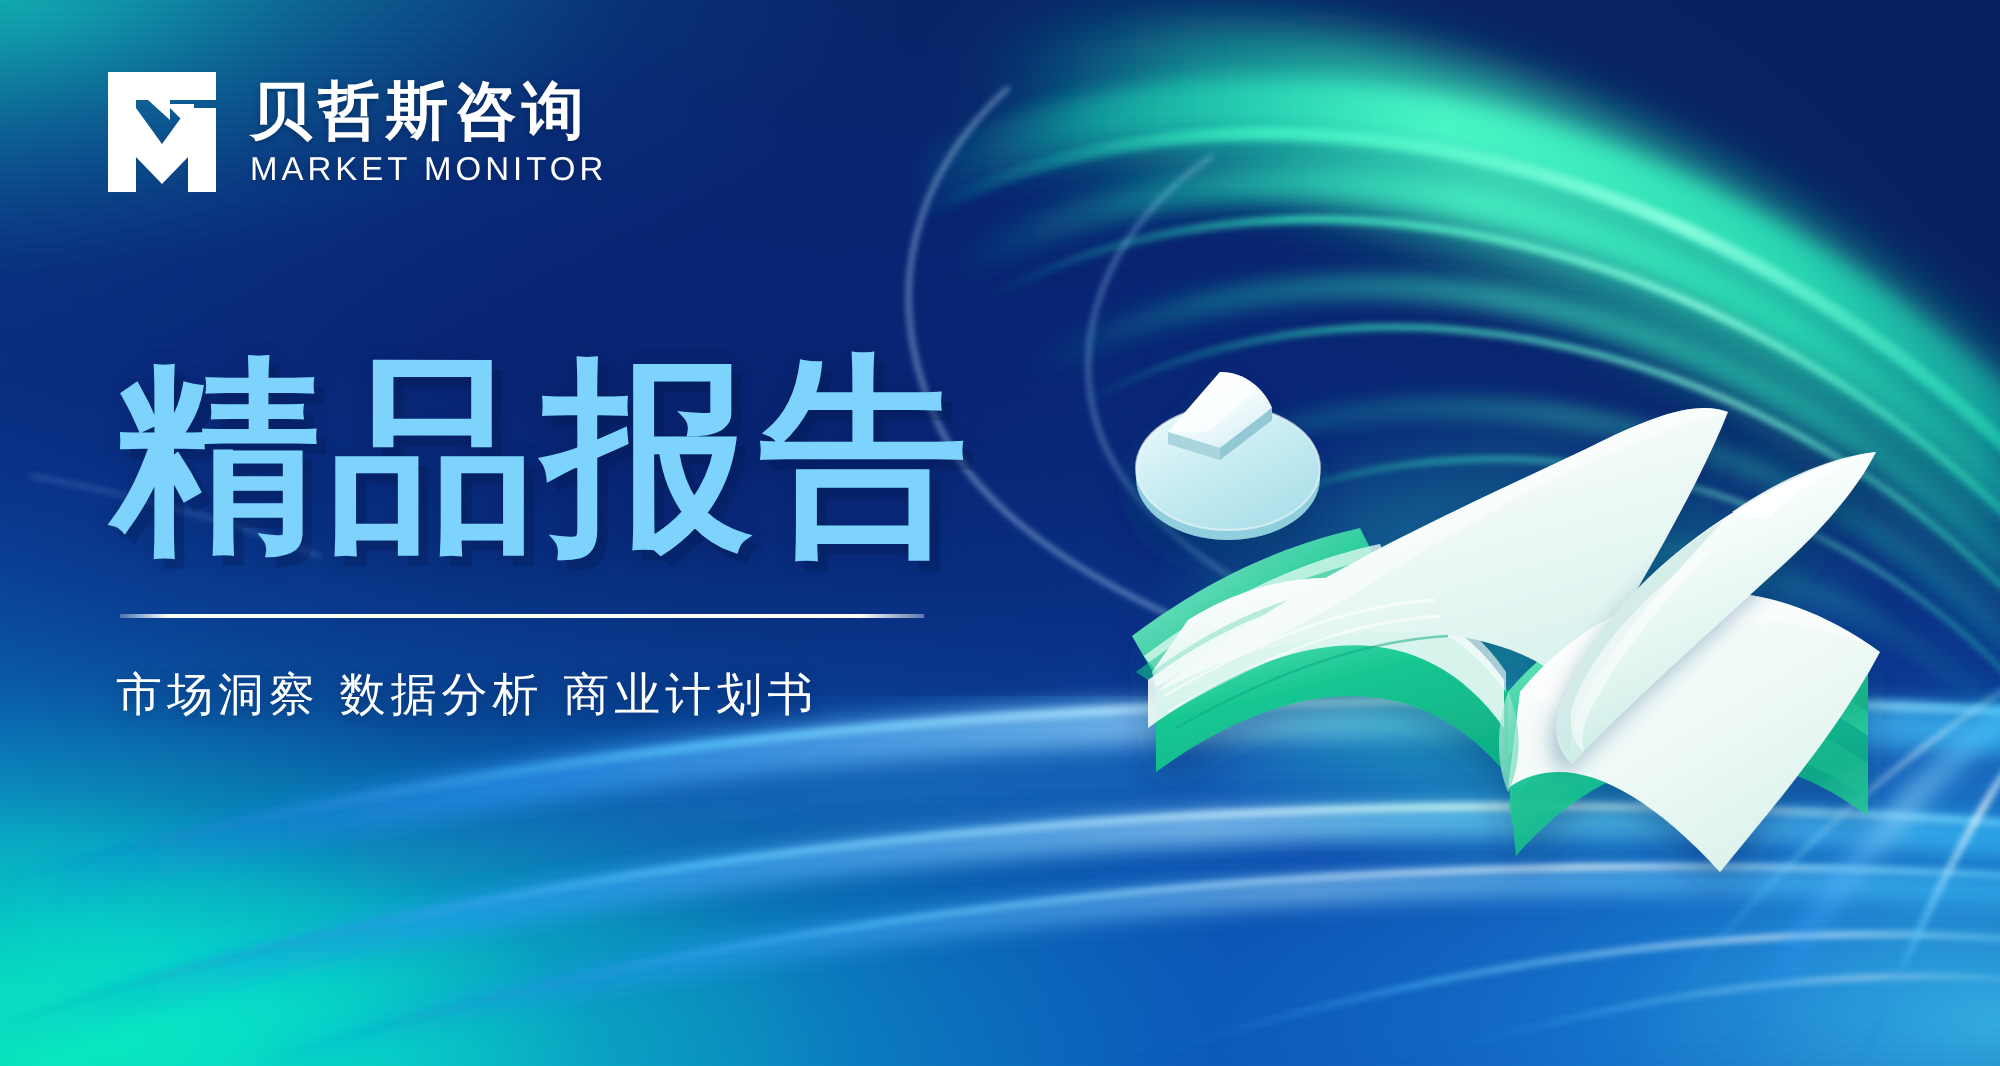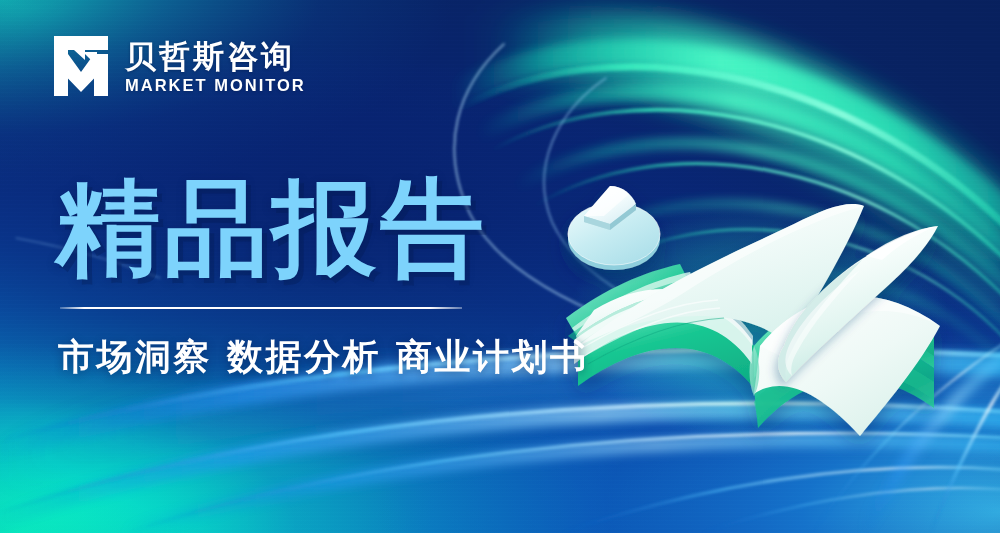--- a/index.html
+++ b/index.html
@@ -47,40 +47,40 @@
     position:absolute; left:52px; top:34px; display:flex; align-items:center; gap:15px; z-index:8;
   }
   #logo-mark{width:58px;height:64px;flex:none;}
   #logo-text{display:flex;flex-direction:column;gap:3px;padding-top:2px;}
   #logo-cn{
     font-size:31px; font-weight:bold; color:#ffffff; letter-spacing:3px; line-height:1.05;
     font-family:"DejaVu Sans","Liberation Sans",sans-serif;
     text-shadow:0 1px 3px rgba(2,24,70,.45);
   }
   #logo-en{
-    font-size:16.5px; font-weight:bold; color:#ffffff; letter-spacing:2.0px; line-height:1.1;
+    font-size:16.5px; font-weight:normal; color:#ffffff; letter-spacing:2.0px; line-height:1.1;
     text-shadow:0 1px 3px rgba(2,24,70,.45);
   }
 
   
   #headline{
     position:absolute; left:56px; top:176px; z-index:8;
     font-family:"DejaVu Sans","Liberation Sans",sans-serif;
     font-size:104px; font-weight:bold; color:#7dd3fc;
     letter-spacing:4px; line-height:1.0; white-space:nowrap;
     text-shadow:5px 5px 0 rgba(4,26,80,.30), 0 2px 10px rgba(3,20,70,.25);
   }
   #divider{
     position:absolute; left:60px; top:307px; width:402px; height:2px; z-index:8;
     background:linear-gradient(90deg, rgba(255,255,255,.25) 0%, #ffffff 6%, #ffffff 92%, rgba(255,255,255,.35) 100%);
   }
   #subhead{
     position:absolute; left:58px; top:334px; z-index:8;
     font-family:"DejaVu Sans","Liberation Sans",sans-serif;
-    font-size:36px; font-weight:bold; color:#ffffff;
+    font-size:23px; font-weight:normal; color:#ffffff;
     letter-spacing:2.5px; line-height:1.25; white-space:nowrap;
     text-shadow:0 2px 8px rgba(3,22,72,.45);
   }
 
   
   #book-illustration{
     position:absolute; left:548px; top:150px; width:400px; height:300px; z-index:6;
   }
   #book-illustration svg{width:100%;height:100%;display:block;overflow:visible;}
 </style>

